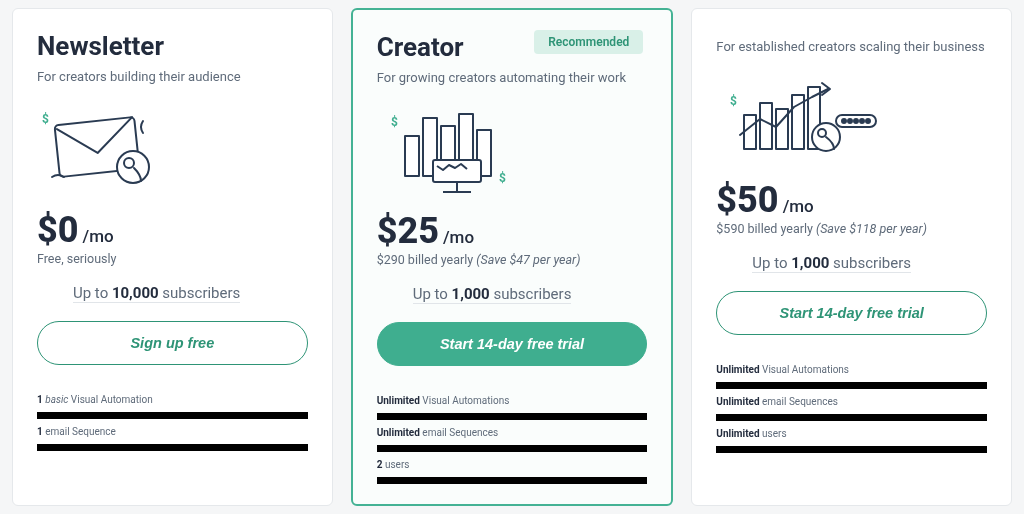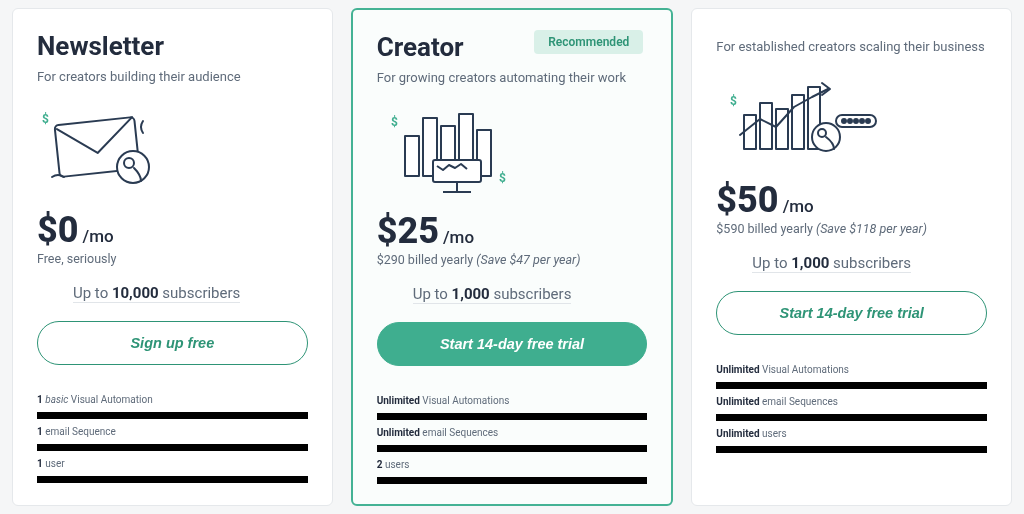--- a/index.html
+++ b/index.html
@@ -151,21 +151,20 @@
     <div class="price-note">
       <span>Free, seriously</span><span class="save"></span>
     </div>
     <div class="subs">
       <span>Up to </span><b>10,000</b><span> subscribers</span>
     </div>
     <button class="cta outline">Sign up free</button>
     <ul class="features">
       <li><b>1</b><i> basic </i><span>Visual Automation</span></li>
       <li><b>1</b><i></i><span> email Sequence</span></li>
-      <li><b>1</b><i></i><span> user</span></li>
     </ul>
   </div>
 
   <div class="plan recommended">
     <div class="badge">Recommended</div>
     <div class="plan-title">Creator</div>
     <div class="plan-sub">For growing creators automating their work</div>
     <div class="illus">
       <svg width="160" height="95" viewBox="0 0 160 95">
         <g stroke="#2a3b52" stroke-width="2" fill="#fff" stroke-linejoin="round">

